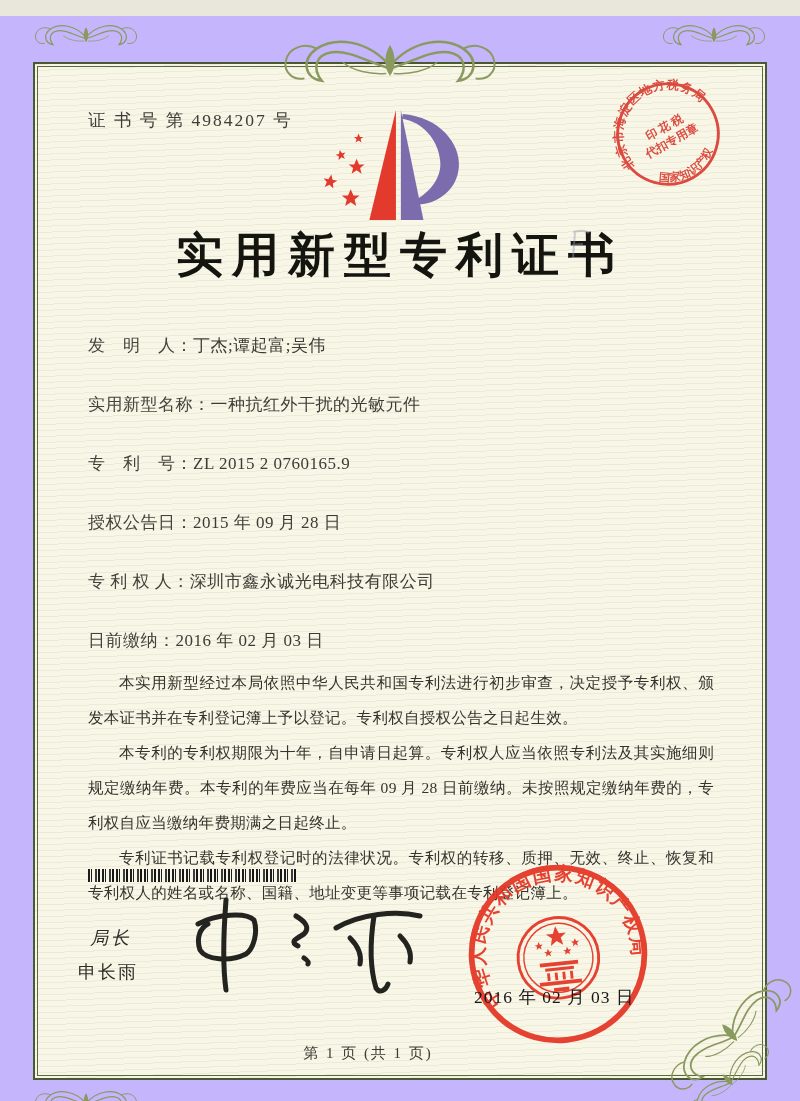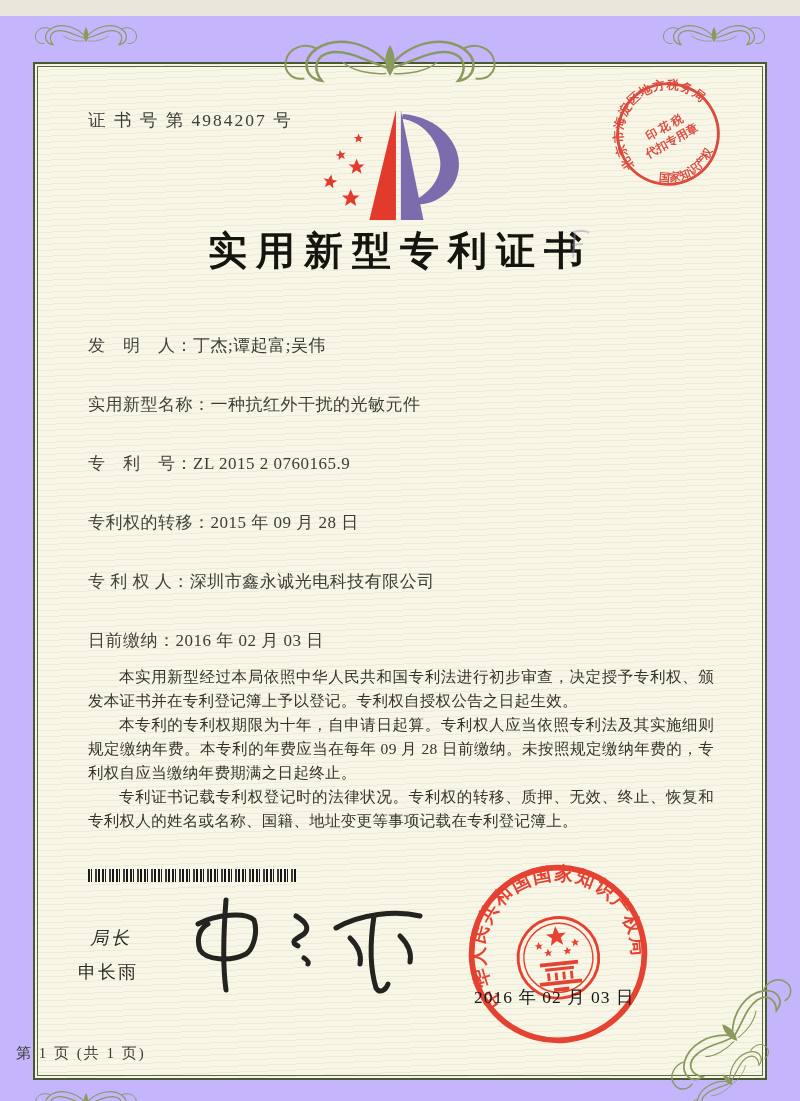--- a/index.html
+++ b/index.html
@@ -23,54 +23,54 @@
   }
   .orn { position:absolute; z-index:1; pointer-events:none; }
   .content { position:absolute; z-index:2; }
 
   .cert-no { left:88px; top:92px; font-size:17.5px; color:#3e3e38; letter-spacing:2px; }
 
   .logo { left:308px; top:92px; width:168px; height:118px; }
 
   .title {
     left:0; right:0; top:208px; text-align:center;
-    font-size:39px; font-weight:bold; color:#15150f; letter-spacing:9px;
+    font-size:47px; font-weight:bold; color:#15150f; letter-spacing:9px;
   }
   .pencil-mark { left:567px; top:212px; width:26px; height:34px; opacity:.45; }
 
   .tax-stamp { left:610px; top:60px; width:116px; height:116px; transform:rotate(-29deg); opacity:.9; z-index:3; }
 
   .fields { left:88px; top:318px; width:624px; }
   .field-row { height:23px; margin-bottom:36px; font-size:17px; color:#43433c; letter-spacing:.5px; white-space:nowrap; }
   .field-label { color:#43433c; }
   .field-value { color:#3c3c35; }
 
   .body-text { left:88px; top:649px; width:626px; }
   .body-text p {
-    font-size:15.5px; line-height:24px; color:#34342d; text-align:justify;
+    font-size:15.5px; line-height:35px; color:#34342d; text-align:justify;
     text-indent:2em; letter-spacing:.3px;
   }
 
   .barcode {
     left:88px; top:853px; width:208px; height:13px;
     background:repeating-linear-gradient(90deg,
       #1d1d1d 0 2px, #f8f6e7 2px 3px, #1d1d1d 3px 4px, #f8f6e7 4px 7px,
       #3b3b3b 7px 9px, #f8f6e7 9px 10px, #151515 10px 11.5px, #f8f6e7 11.5px 14px);
   }
 
   .sig-title { left:90px; top:910px; font-size:18px; color:#2e2e28; letter-spacing:3px;
                font-family:"Liberation Sans","DejaVu Sans",sans-serif;font-style:italic; }
   .sig-name  { left:78px; top:944px; font-size:18px; color:#2e2e28; letter-spacing:2px;
                font-family:"Liberation Sans","DejaVu Sans",sans-serif; }
   .sig-hand  { left:168px; top:870px; width:280px; height:112px; }
 
   .seal { left:462px; top:842px; width:192px; height:192px; transform:rotate(-6deg); z-index:3; }
   .seal-date { left:474px; top:969px; font-size:17.5px; color:#171717; letter-spacing:1px; z-index:4; white-space:nowrap; }
 
-  .footer { left:16px; right:0; top:1028px; text-align:left; padding-right:72px;
+  .footer { left:8px; right:0; top:1028px; text-align:center; padding-right:72px;
             font-size:15px; color:#3c3c34; letter-spacing:2px; }
 </style>
 </head>
 <body>
 
 <div class="page">
 
   <svg width="0" height="0" style="position:absolute">
     <defs>
       <g id="flourish">
@@ -149,21 +149,21 @@
     <div class="field-row">
       <span class="field-label">发　明　人：</span><span class="field-value">丁杰;谭起富;吴伟</span>
     </div>
     <div class="field-row">
       <span class="field-label">实用新型名称：</span><span class="field-value">一种抗红外干扰的光敏元件</span>
     </div>
     <div class="field-row">
       <span class="field-label">专　利　号：</span><span class="field-value">ZL 2015 2 0760165.9</span>
     </div>
     <div class="field-row">
-      <span class="field-label">专利权的转移：</span><span class="field-value">2015 年 09 月 28 日</span>
+      <span class="field-label">授权公告日：</span><span class="field-value">2015 年 09 月 28 日</span>
     </div>
     <div class="field-row">
       <span class="field-label">专 利 权 人：</span><span class="field-value">深圳市鑫永诚光电科技有限公司</span>
     </div>
     <div class="field-row">
       <span class="field-label">日前缴纳：</span><span class="field-value">2016 年 02 月 03 日</span>
     </div>
   </div>
 
   <div class="content body-text">

